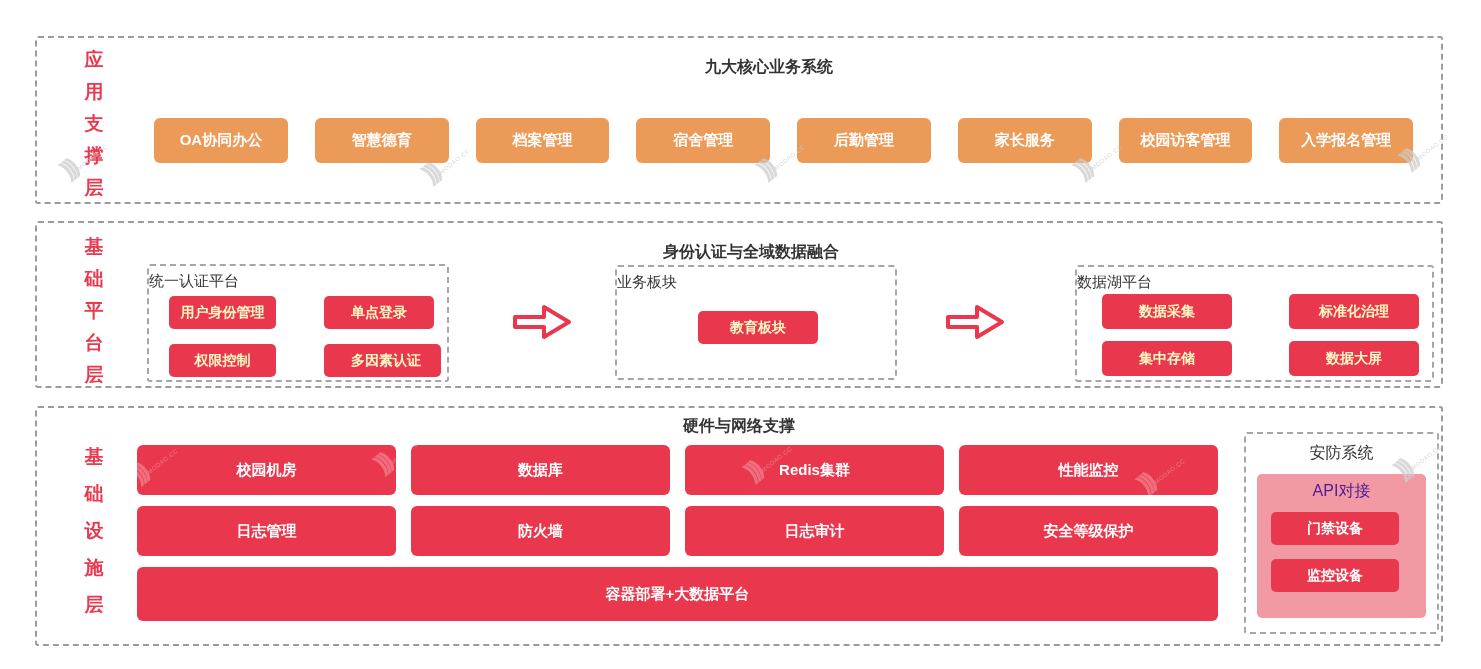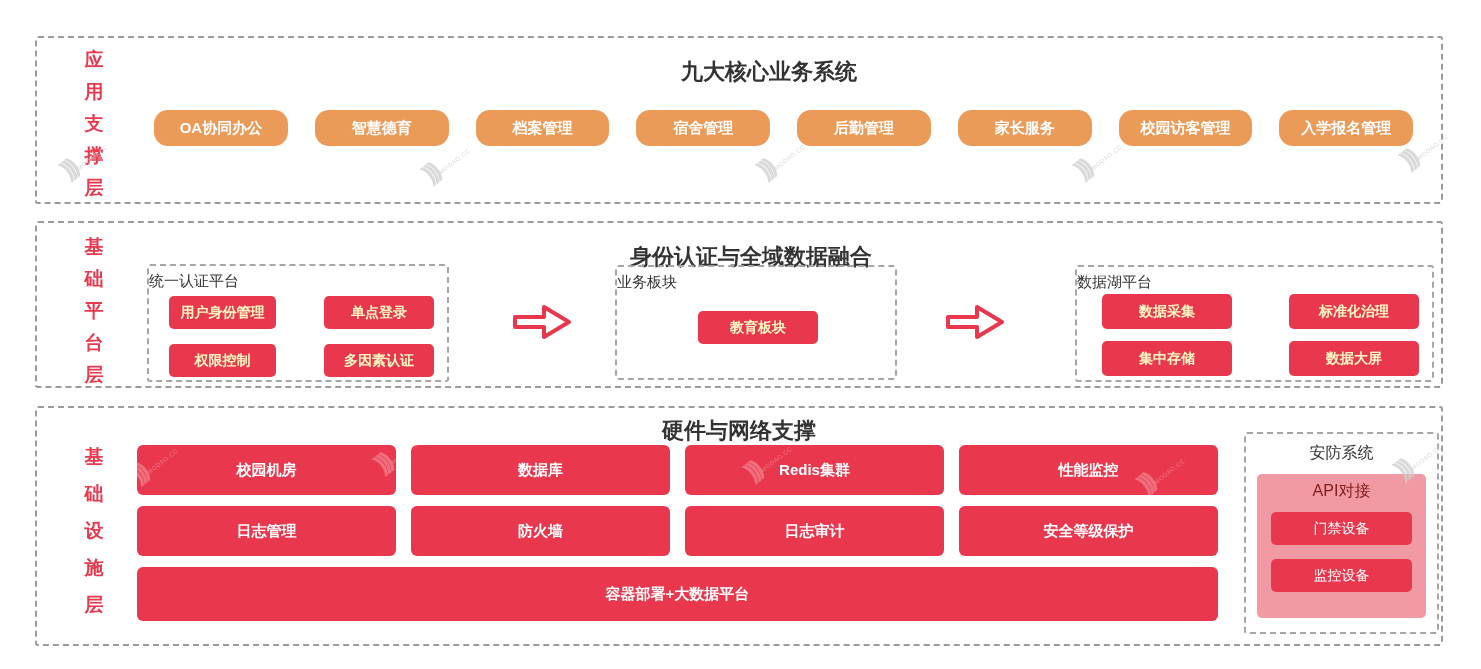--- a/index.html
+++ b/index.html
@@ -11,29 +11,29 @@
   .layer2{top:221px;height:167px;}
   .layer3{top:406px;height:240px;}
 
   .vlabel{position:absolute;left:40px;width:34px;display:flex;flex-direction:column;align-items:center;
           color:#e9394f;font-weight:bold;font-size:19px;line-height:19px;}
   .vlabel span{display:block;}
   .vl1{top:12px;gap:13px;}
   .vl2{top:14px;gap:13px;}
   .vl3{top:39px;gap:18px;}
 
-  .layer-title{position:absolute;left:0;width:100%;text-align:center;font-size:22px;font-weight:bold;color:#333;}
+  .layer-title{position:absolute;left:0;width:100%;text-align:center;font-size:16px;font-weight:bold;color:#333;}
   .lt1{top:19px;transform:translateX(30px);}
   .lt2{top:19px;transform:translateX(12px);}
   .lt3{top:8px;}
 
   
   .sys-row{position:absolute;left:117px;top:72px;width:1259px;display:flex;gap:27px;}
-  .sys-box{flex:1;height:36px;background:#ec9a57;border-radius:14px;color:#fff;font-weight:bold;font-size:15px;
-           display:flex;align-items:center;justify-content:center;white-space:nowrap;}
+  .sys-box{flex:1;height:45px;background:#ec9a57;border-radius:6px;color:#fff;font-weight:bold;font-size:15px;
+           display:flex;align-items:center;justify-content:center;white-space:nowrap;margin-top:8px;}
 
   
   .sub-box{position:absolute;border:2px dashed #a6a6a6;border-radius:3px;box-sizing:border-box;}
   .sub-title{position:absolute;top:6px;left:0;width:100%;font-size:15px;color:#333;}
   .auth-box{left:110px;top:41px;width:302px;height:118px;}
   .biz-box{left:578px;top:42px;width:282px;height:115px;text-decoration:underline;}
   .lake-box{left:1038px;top:42px;width:359px;height:117px;}
 
   .rbtn{position:absolute;background:#e9384e;border-radius:5px;color:#fef9c3;font-weight:bold;font-size:14px;
         display:flex;align-items:center;justify-content:center;white-space:nowrap;}
@@ -46,23 +46,23 @@
   .hw-grid{position:absolute;left:100px;top:37px;width:1081px;display:grid;
            grid-template-columns:repeat(4,1fr);grid-template-rows:50px 50px 54px;column-gap:15px;row-gap:11px;}
   .hw-box{background:#e9384e;border-radius:6px;color:#fff;font-weight:bold;font-size:15px;
           display:flex;align-items:center;justify-content:center;}
   .hw-wide{grid-column:1/5;}
 
   
   .sec-box{position:absolute;left:1207px;top:24px;width:195px;height:202px;border:2px dashed #a6a6a6;border-radius:3px;box-sizing:border-box;}
   .sec-title{position:absolute;top:9px;left:0;width:100%;text-align:center;font-size:16px;color:#333;}
   .api-panel{position:absolute;left:11px;top:40px;width:169px;height:144px;background:#f29aa4;border-radius:5px;}
-  .api-title{position:absolute;top:7px;left:0;width:100%;text-align:center;font-size:16px;color:#7f1d1d;}
-  .api-btn{position:absolute;left:14px;width:141px;height:33px;background:#e9384e;border-radius:5px;color:#fff;
-           font-weight:normal;font-size:14px;display:flex;align-items:center;justify-content:center;}
+  .api-title{position:absolute;top:7px;left:0;width:100%;text-align:center;font-size:16px;color:#4c1d95;}
+  .api-btn{position:absolute;left:14px;width:128px;height:33px;background:#e9384e;border-radius:5px;color:#fff;
+           font-weight:bold;font-size:14px;display:flex;align-items:center;justify-content:center;}
   .api-btn1{top:38px;}
   .api-btn2{top:85px;}
 
   
   .wm{position:absolute;transform:rotate(-38deg);display:flex;align-items:flex-end;gap:2px;pointer-events:none;}
   .wm-glyph{font-size:24px;font-weight:bold;letter-spacing:-4px;line-height:18px;}
   .wm-text{font-size:6px;letter-spacing:0.5px;}
   .wm-gray{color:#cdcdcd;opacity:.75;}
   .wm-light{color:#ffffff;opacity:.28;}
 </style>
@@ -100,21 +100,21 @@
       <span>台</span>
       <span>层</span>
     </div>
     <div class="layer-title lt2">身份认证与全域数据融合</div>
 
     <div class="sub-box auth-box">
       <div class="sub-title">统一认证平台</div>
       <div class="rbtn" style="left:20px;top:30px;width:107px;height:33px;">用户身份管理</div>
       <div class="rbtn" style="left:175px;top:30px;width:110px;height:33px;">单点登录</div>
       <div class="rbtn" style="left:20px;top:78px;width:107px;height:33px;">权限控制</div>
-      <div class="rbtn" style="left:175px;top:78px;width:110px;height:33px;">多因素认证</div>
+      <div class="rbtn" style="left:175px;top:78px;width:110px;height:33px;padding-left:7px;">多因素认证</div>
     </div>
 
     <svg class="arrow arrow1" viewBox="0 0 64 40">
       <path d="M5 15 H34 V5 L59 20 L34 35 V25 H5 Z" fill="none" stroke="#e9384e" stroke-width="4" stroke-linejoin="round"></path>
     </svg>
 
     <div class="sub-box biz-box">
       <div class="sub-title">业务板块</div>
       <div class="rbtn" style="left:81px;top:44px;width:120px;height:33px;">教育板块</div>
     </div>

